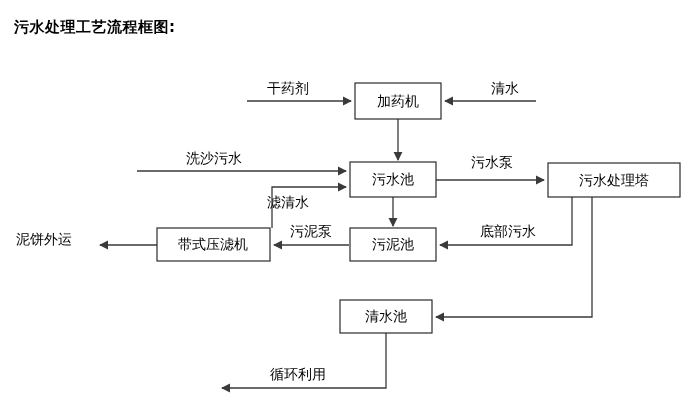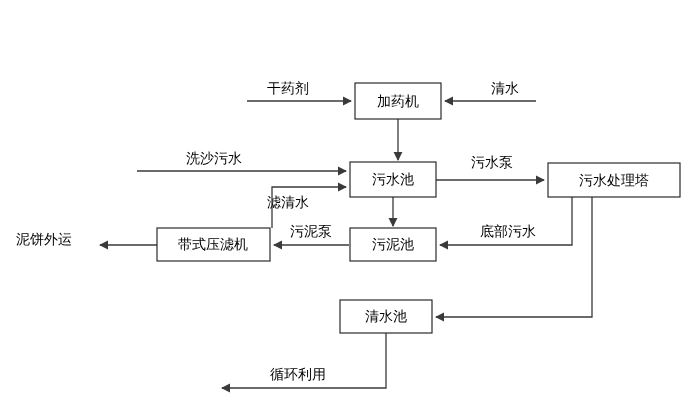--- a/index.html
+++ b/index.html
@@ -67,20 +67,21 @@
     stroke: #3a3a3a;
     stroke-width: 1.3;
     fill: none;
   }
 </style>
 </head>
 <body>
 
 <div id="diagram-root">
 
+  <div class="page-title">污水处理工艺流程框图:</div>
 
   <svg class="flow" viewBox="0 0 700 420">
     <defs>
       <marker id="arrow" viewBox="0 0 10 10" refX="9" refY="5" markerWidth="7" markerHeight="7" orient="auto-start-reverse">
         <path d="M 0 0 L 10 5 L 0 10 z" fill="#3a3a3a"></path>
       </marker>
     </defs>
 
     <g>
       <line class="flow-line" x1="247" y1="101" x2="351" y2="101" marker-end="url(#arrow)"></line>

